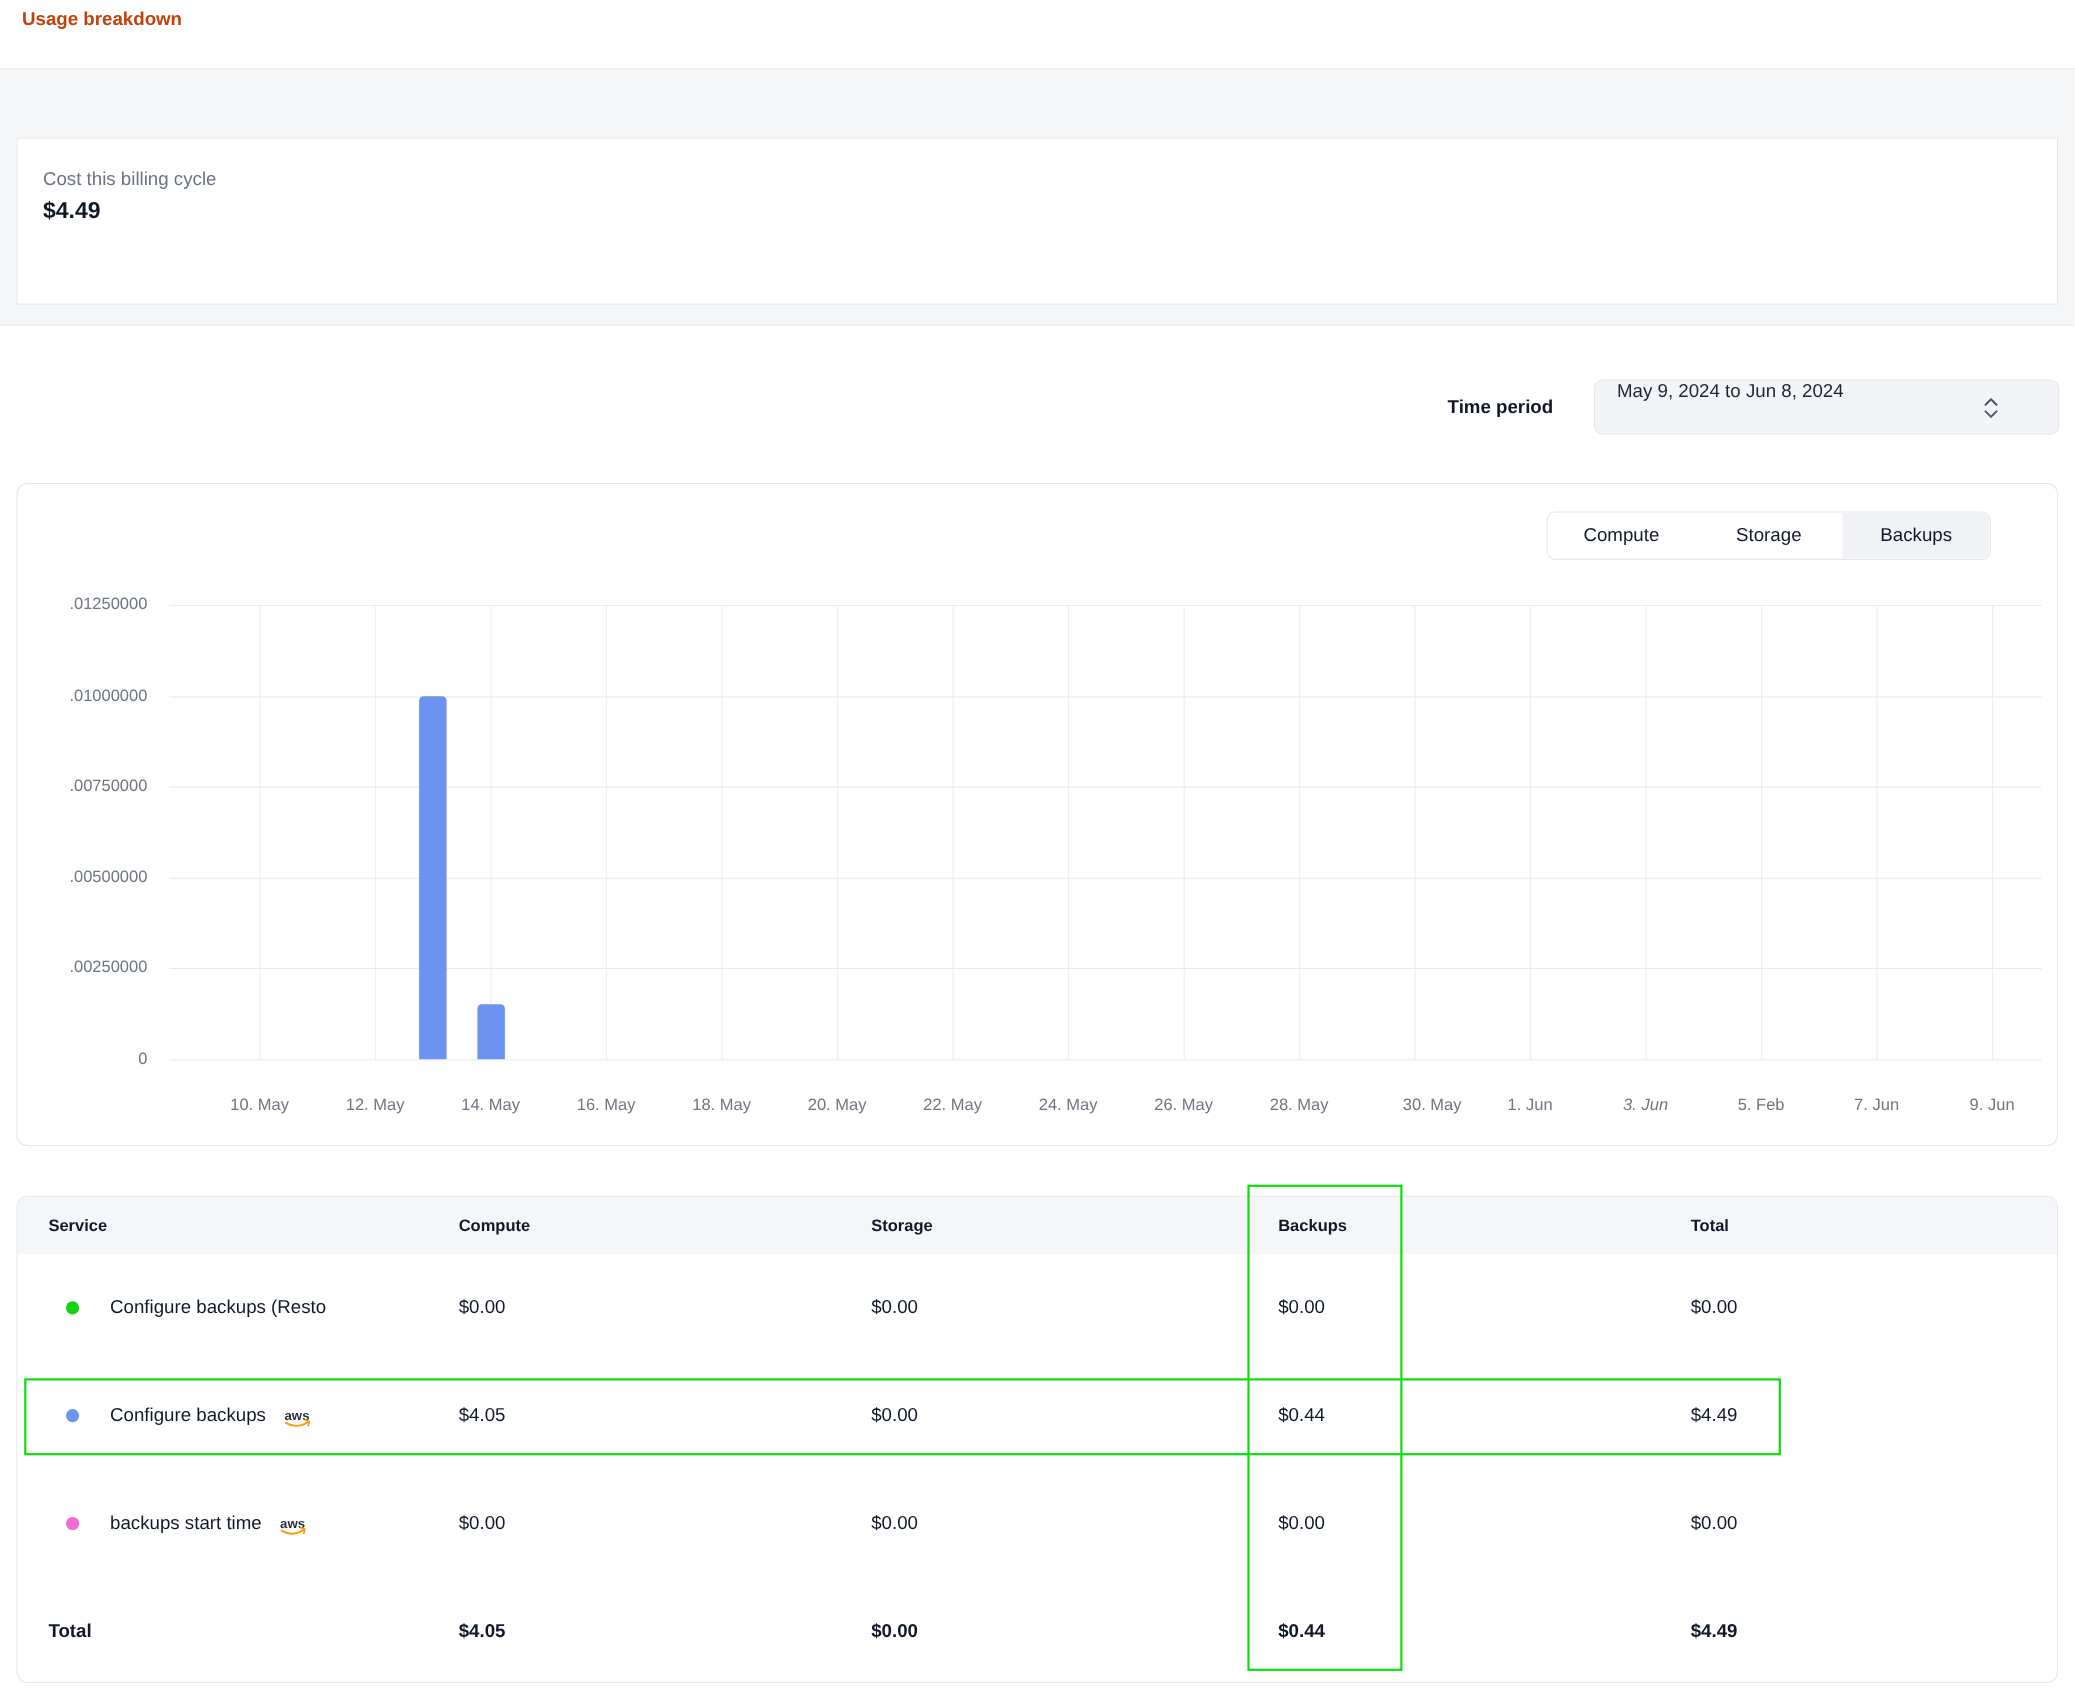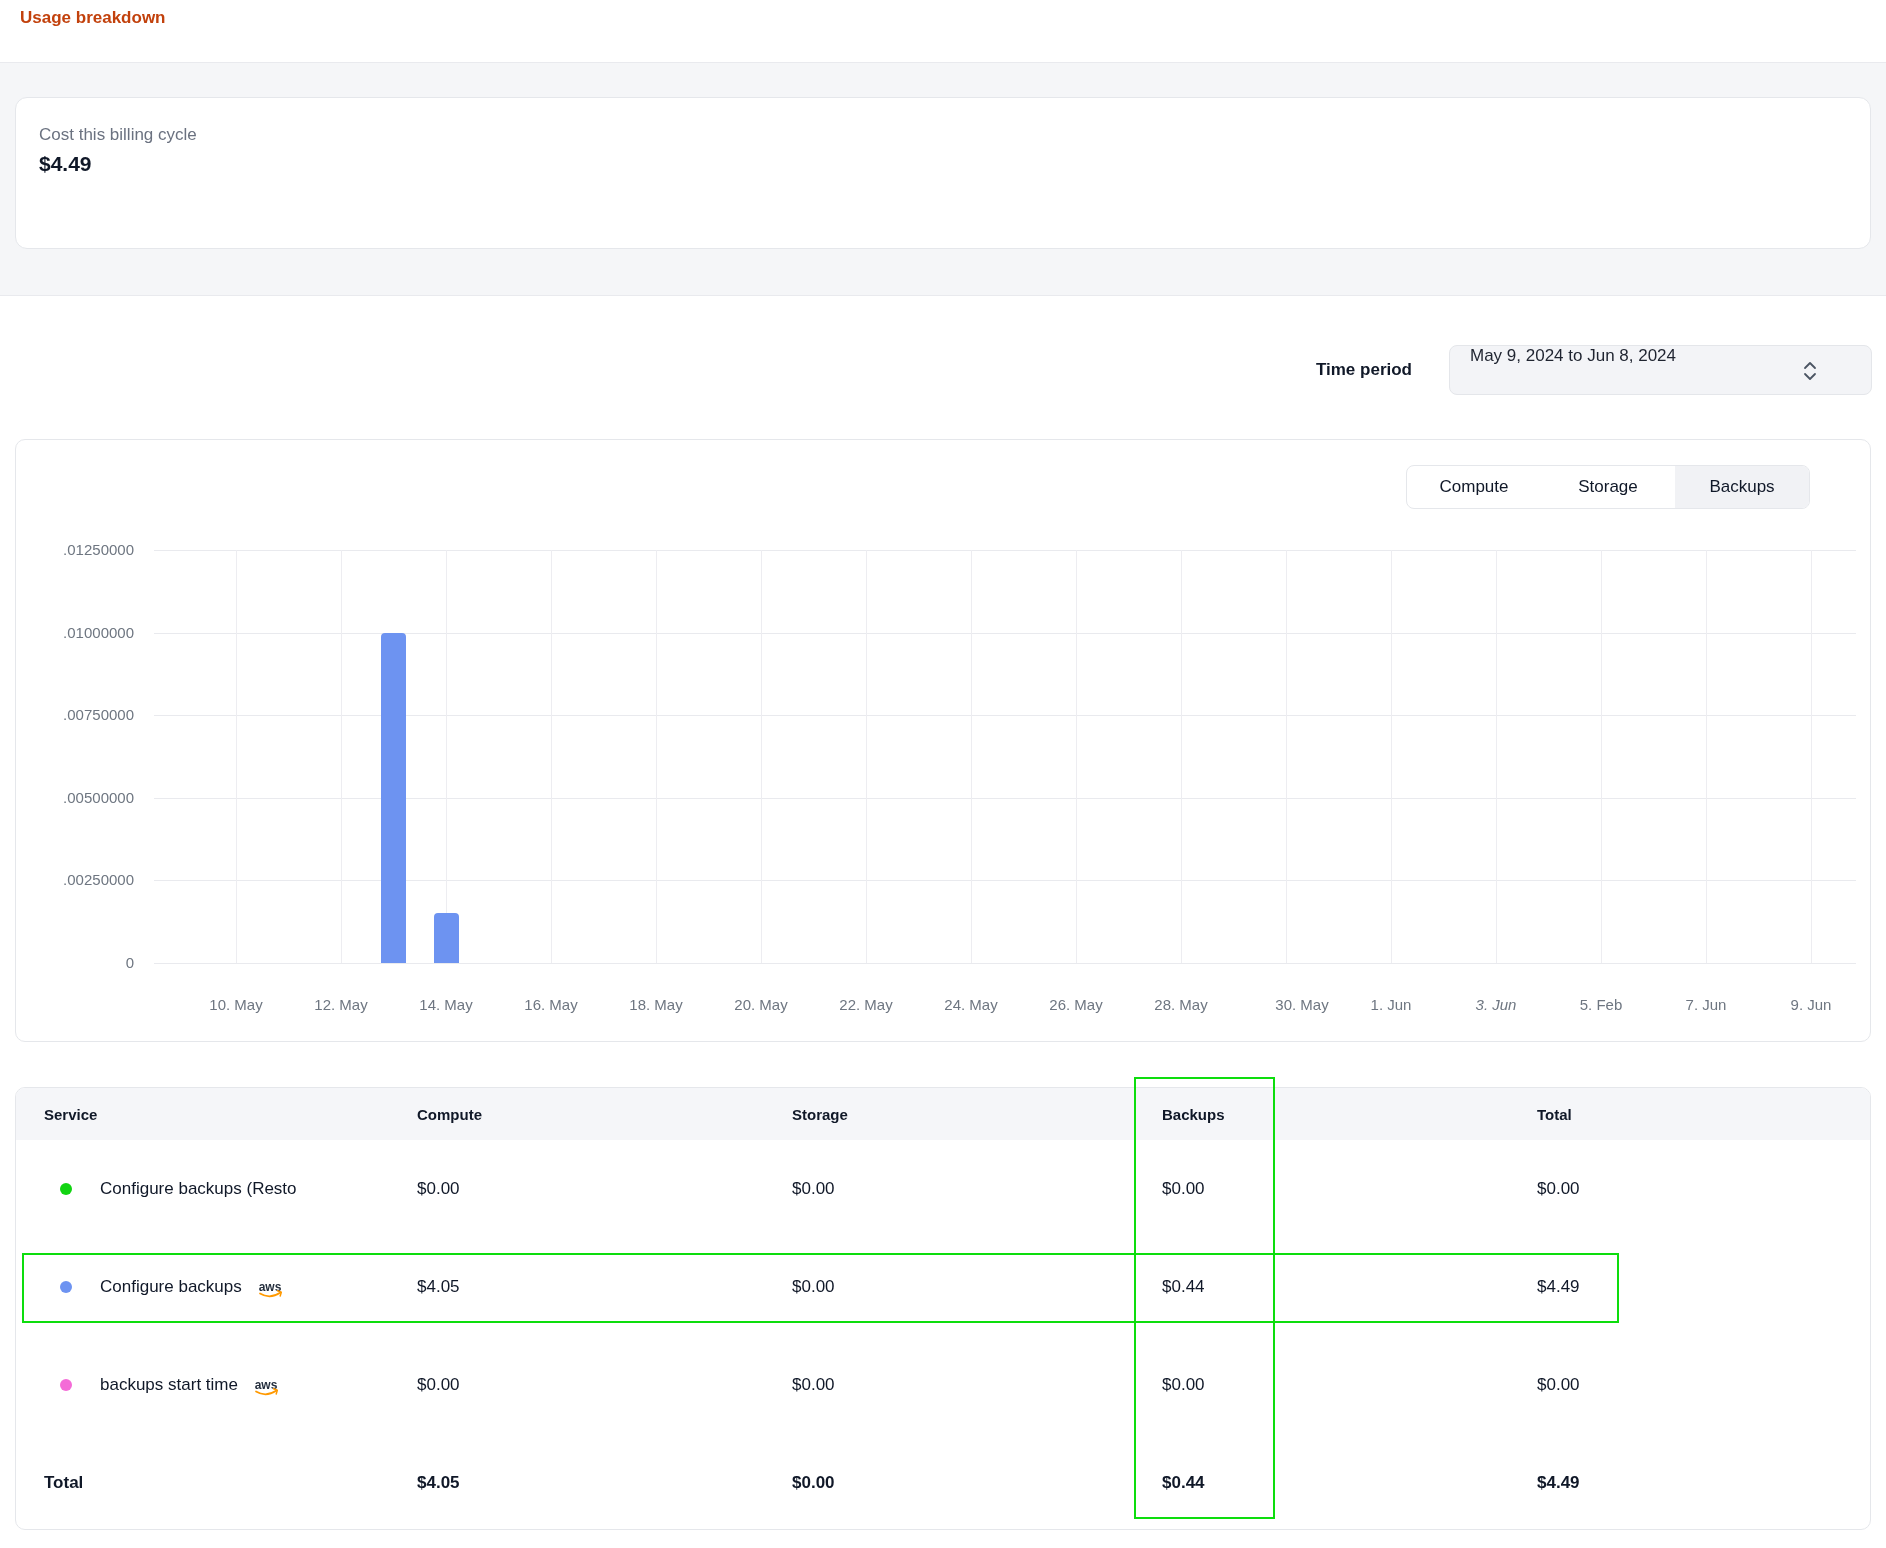--- a/index.html
+++ b/index.html
@@ -2,22 +2,22 @@
 <html><head>
 <meta charset="utf-8">
 <style>
   * { margin:0; padding:0; box-sizing:border-box; }
   html,body { width:1886px; background:#ffffff; font-family:"Liberation Sans", sans-serif; color:#18202e; }
 
   .page-header { height:62px; padding:8px 20px 0 20px; }
   .page-title { font-size:17px; font-weight:700; color:#c2410c; }
 
   .band { height:234px; background:#f5f6f8; border-top:1px solid #e9eaee; border-bottom:1px solid #e9eaee; }
-  .cost-card { margin:34px 15px 0 15px; width:1856px; height:152px; background:#fff;
-               border:1px solid #e5e7eb; border-radius:12px; padding:27px 0 0 23px; }
+  .cost-card { margin:62px 15px 0 15px; width:1856px; height:152px; background:#fff;
+               border:1px solid #e5e7eb; border-radius:0; padding:27px 0 0 23px; }
   .cost-label { font-size:17px; color:#6b7280; }
   .cost-value { font-size:21px; font-weight:700; color:#101828; margin-top:7px; }
 
   .period-row { margin:49px 14px 0 0; height:50px; display:flex; justify-content:flex-end; align-items:center; gap:37px; }
   .period-label { font-size:17px; font-weight:700; color:#101828; }
   .period-select { width:423px; height:50px; background:#f3f4f7; border:1px solid #e4e6ea; border-radius:8px;
                    display:flex; align-items:flex-start; padding:0 0 0 20px; position:relative; cursor:pointer; }
   .period-select span { font-size:17px; color:#1f2430; }
   .updown-icon { position:absolute; right:52px; top:14px; }
 

